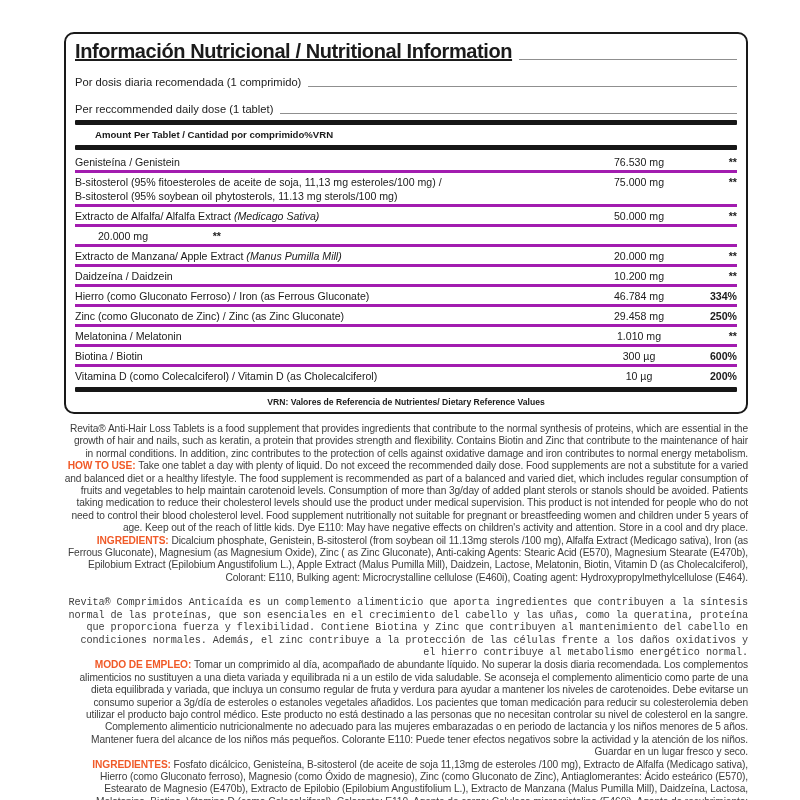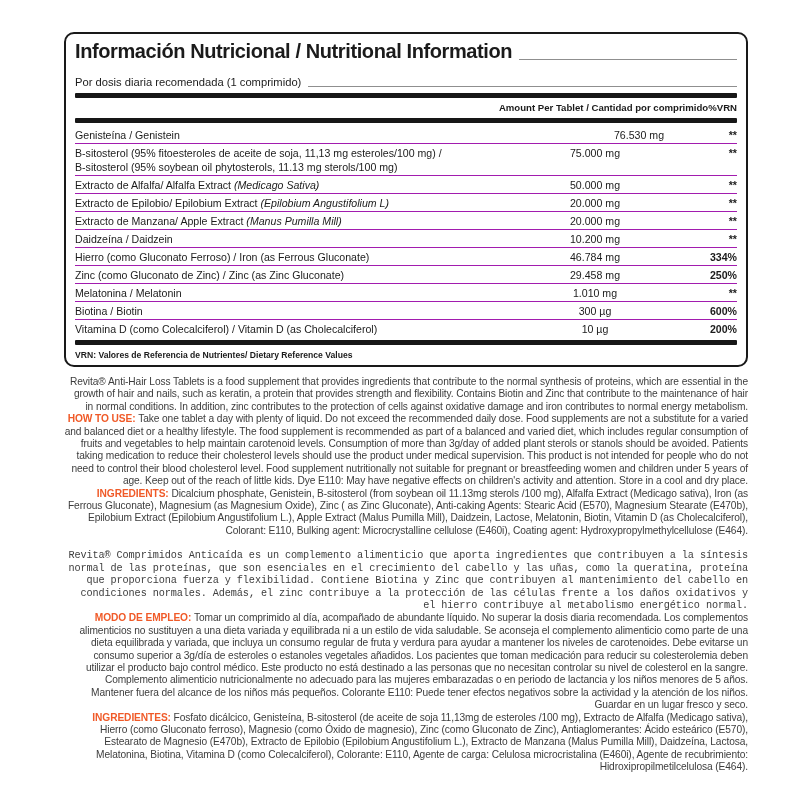--- a/index.html
+++ b/index.html
@@ -7,33 +7,33 @@
     width:800px; height:800px; background:#ffffff;
     font-family:"Liberation Sans", sans-serif; color:#1b1b1b;
     overflow:hidden;
   }
   .sheet { position:absolute; left:64px; top:32px; width:684px; }
 
   
   .facts-box { border:2px solid #191919; border-radius:10px; padding:5px 9px 5px; background:#fff; }
   .hline { display:flex; align-items:flex-end; }
   .hline .fill { flex:1; border-bottom:1px solid #8f8f8f; margin:0 0 3px 7px; }
-  .title { font-size:20px; font-weight:bold; letter-spacing:-0.4px; white-space:nowrap; line-height:24px; }
+  .title { font-size:20px; font-weight:bold; letter-spacing:-0.4px; white-space:nowrap; line-height:24px;text-decoration:underline; }
   .subline { font-size:11.2px; line-height:15px; margin-top:12px; }
   .bar { height:5px; background:#171717; margin:3px 0; border-radius:1px; }
-  .colhdr { display:flex; justify-content:flex-end; font-size:9.6px; font-weight:bold; padding:1px 0 2px; }
+  .colhdr { display:flex; justify-content:flex-start; font-size:9.6px; font-weight:bold; padding:1px 0 2px;margin-left:20px; }
 
   .trow { display:flex; align-items:flex-start; font-size:10.6px; line-height:14px; padding:1.5px 0; }
-  .trow + .trow { border-top:1px solid #a21caf;gap:44px; }
+  .trow + .trow { border-top:3px solid #a21caf; }
   .tname { flex:1; padding-right:10px; }
   .tamt { width:96px; text-align:center; white-space:nowrap; }
   .tvrn { width:50px; text-align:right; font-weight:bold; }
   .it { font-style:italic; }
 
-  .footnote { font-size:8.6px; font-weight:bold; padding:2px 0 0; }
+  .footnote { font-size:8.6px; font-weight:bold; padding:2px 0 0;text-align:center; }
 
   
   .paras { margin-top:9px; }
   .para { margin:0; font-size:10.2px; line-height:12.4px; letter-spacing:-0.1px; color:#3d3d3d; text-align:right; }
   .para.gap { margin-top:13px;font-family:Liberation Mono, monospace; }
   .plabel { color:#F05A28; font-weight:bold; }
 </style>
 </head>
 <body>
 
@@ -44,20 +44,24 @@
     <div class="hline">
       <div class="title">Información Nutricional / Nutritional Information</div>
       <div class="fill"></div>
     </div>
 
     <div class="hline subline">
       <span>Por dosis diaria recomendada (1 comprimido)</span>
       <div class="fill"></div>
     </div>
 
+    <div class="hline subline">
+      <span>Per reccommended daily dose (1 tablet)</span>
+      <div class="fill"></div>
+    </div>
 
     <div class="bar"></div>
 
     <div class="colhdr">
       <span>Amount Per Tablet / Cantidad por comprimido</span>
       <span>%VRN</span>
     </div>
 
     <div class="bar"></div>
 
@@ -71,21 +75,20 @@
           <div class="tname"><span>B-sitosterol (95% fitoesteroles de aceite de soja, 11,13 mg esteroles/100 mg) /</span><div>B-sitosterol (95% soybean oil phytosterols, 11.13 mg sterols/100 mg)</div></div>
           <div class="tamt">75.000 mg</div>
           <div class="tvrn">**</div>
         </div>
         <div class="trow">
           <div class="tname"><span>Extracto de Alfalfa/ Alfalfa Extract </span><span class="it">(Medicago Sativa)</span></div>
           <div class="tamt">50.000 mg</div>
           <div class="tvrn">**</div>
         </div>
         <div class="trow">
-          <div class="tname"><span>Extracto de Epilobio/ Epilobium Extract </span><span class="it">(Epilobium Angustifolium L)</span></div>
           <div class="tamt">20.000 mg</div>
           <div class="tvrn">**</div>
         </div>
         <div class="trow">
           <div class="tname"><span>Extracto de Manzana/ Apple Extract </span><span class="it">(Manus Pumilla Mill)</span></div>
           <div class="tamt">20.000 mg</div>
           <div class="tvrn">**</div>
         </div>
         <div class="trow">
           <div class="tname"><span>Daidzeína / Daidzein</span></div>

